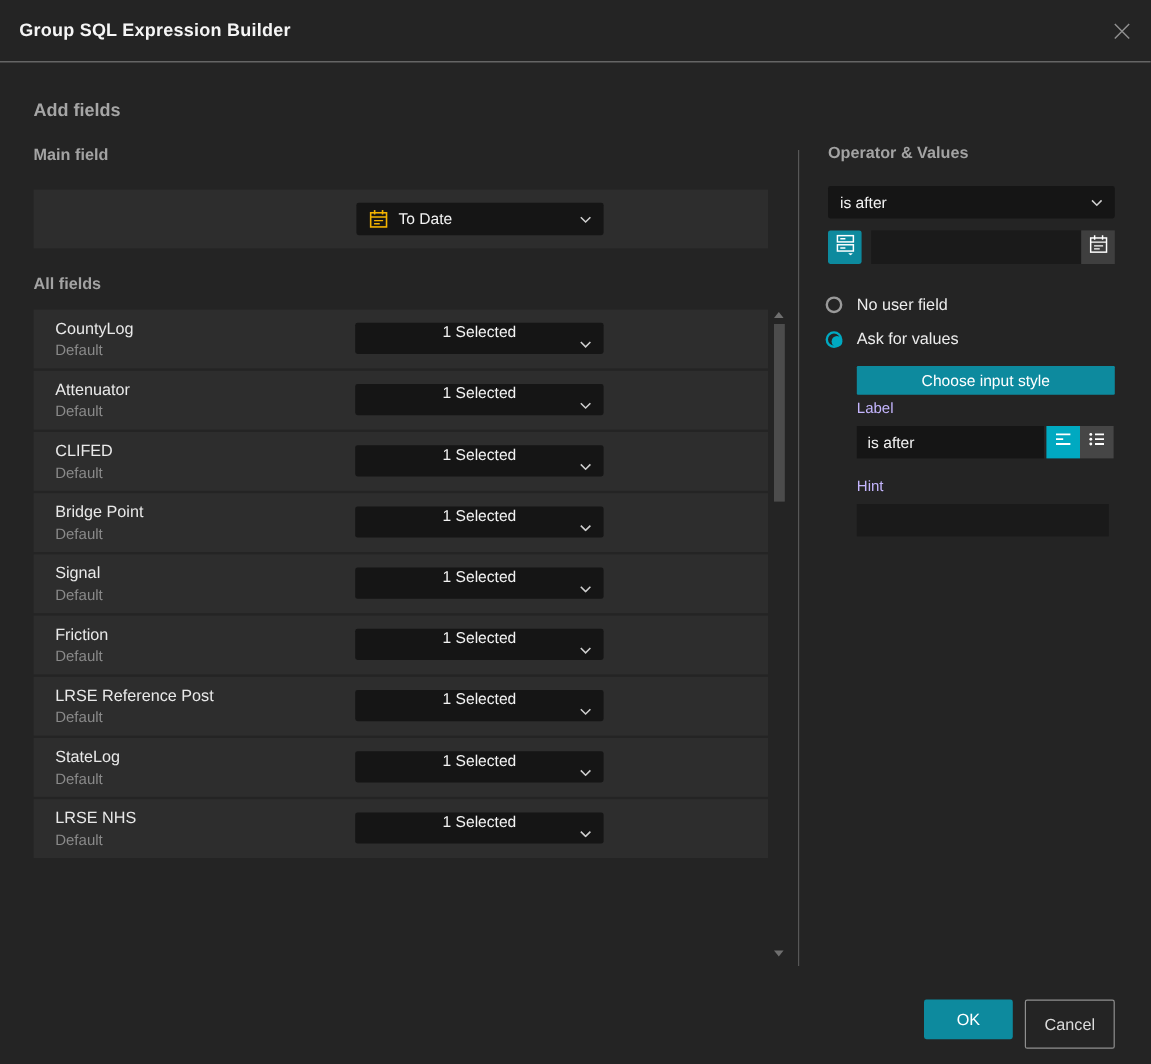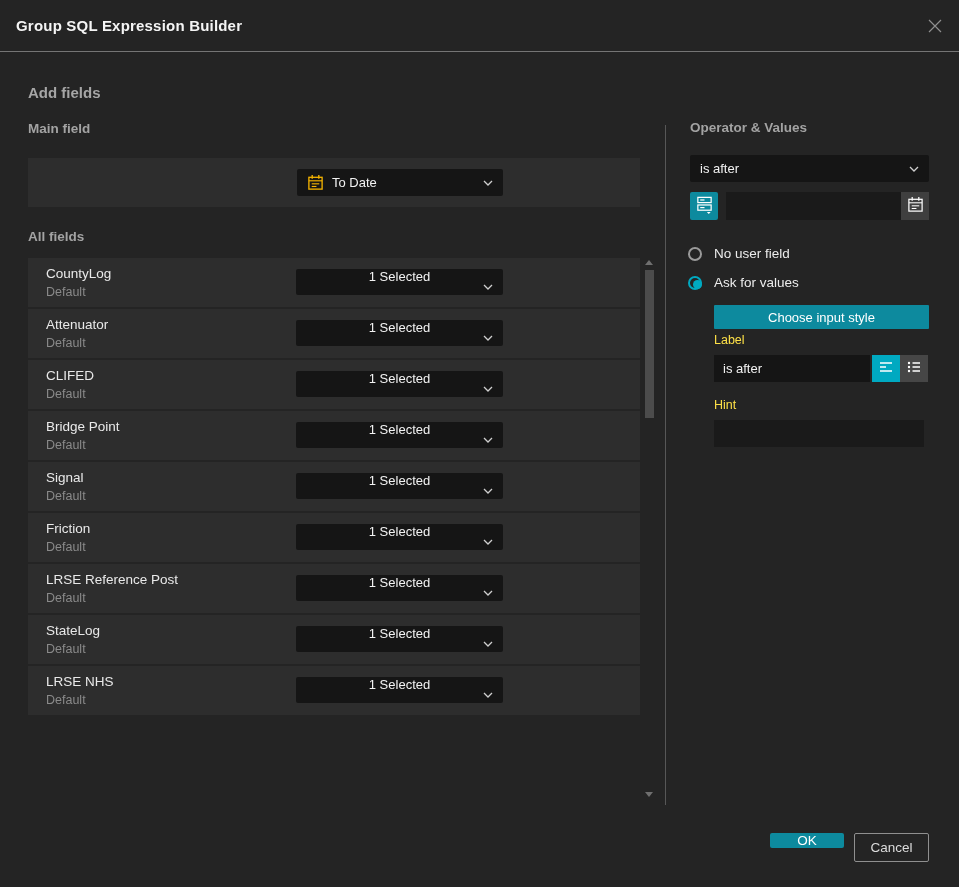--- a/index.html
+++ b/index.html
@@ -31,21 +31,21 @@
     display:flex;align-items:center;
   }
   .title{font-size:15px;font-weight:bold;color:#f5f5f5;padding-left:16px;letter-spacing:.2px;}
   .close-btn{
     position:absolute;right:14px;top:16px;width:20px;height:20px;
     display:flex;align-items:center;justify-content:center;cursor:pointer;
   }
   
   .h-add{left:28px;top:84px;font-size:15px;font-weight:bold;color:#a6a6a6;}
   .sec-label{font-size:13.5px;font-weight:bold;color:#a3a3a3;}
-  .sm-label{font-size:12.5px;color:#fde047;}
+  .sm-label{font-size:12.5px;color:#c4b5fd;}
   
   .select{
     background:var(--input);
     border-radius:2px;
     display:flex;align-items:center;
     padding:0 10px;
     font-size:13px;color:#f2f2f2;
     cursor:pointer;
   }
   .select .chev{margin-left:auto;display:flex;align-items:center;}
@@ -109,26 +109,26 @@
   .style-btn.active{left:872px;background:var(--cyan);}
   .style-btn.inactive{left:900px;background:#464646;}
   .hint-lbl{left:714px;top:398px;}
   .hint-input{
     left:714px;top:420px;width:210px;height:27px;position:absolute;
     background:var(--input2);border:none;outline:none;color:var(--txt);
     font-size:13px;padding:0 9px;font-family:"Liberation Sans",sans-serif;
   }
   
   .ok-btn{
-    left:770px;top:833px;width:74px;height:15px;background:var(--teal);
+    left:770px;top:833px;width:74px;height:33px;background:var(--teal);
     display:flex;align-items:center;justify-content:center;
     font-size:13.5px;color:#fff;cursor:pointer;border-radius:2px;
   }
   .cancel-btn{
-    left:854px;top:833px;width:75px;height:29px;background:transparent;
+    left:854px;top:833px;width:75px;height:41px;background:transparent;
     border:1px solid #8f8f8f;display:flex;align-items:center;justify-content:center;
     font-size:13.5px;color:#dcdcdc;cursor:pointer;border-radius:2px;
   }
 </style>
 </head>
 <body>
 
 <div>
 
   <div class="header">

